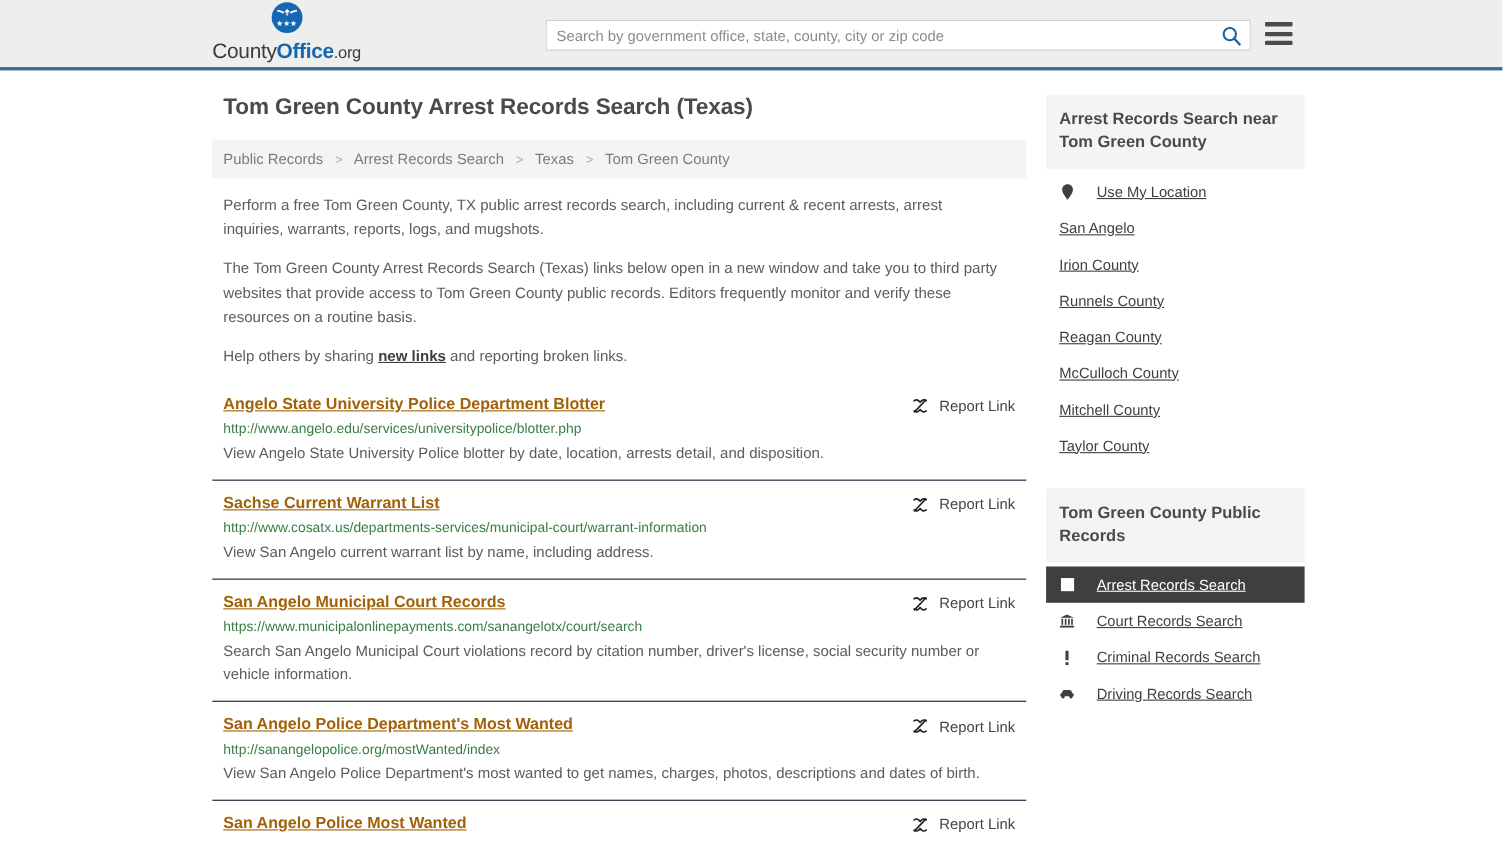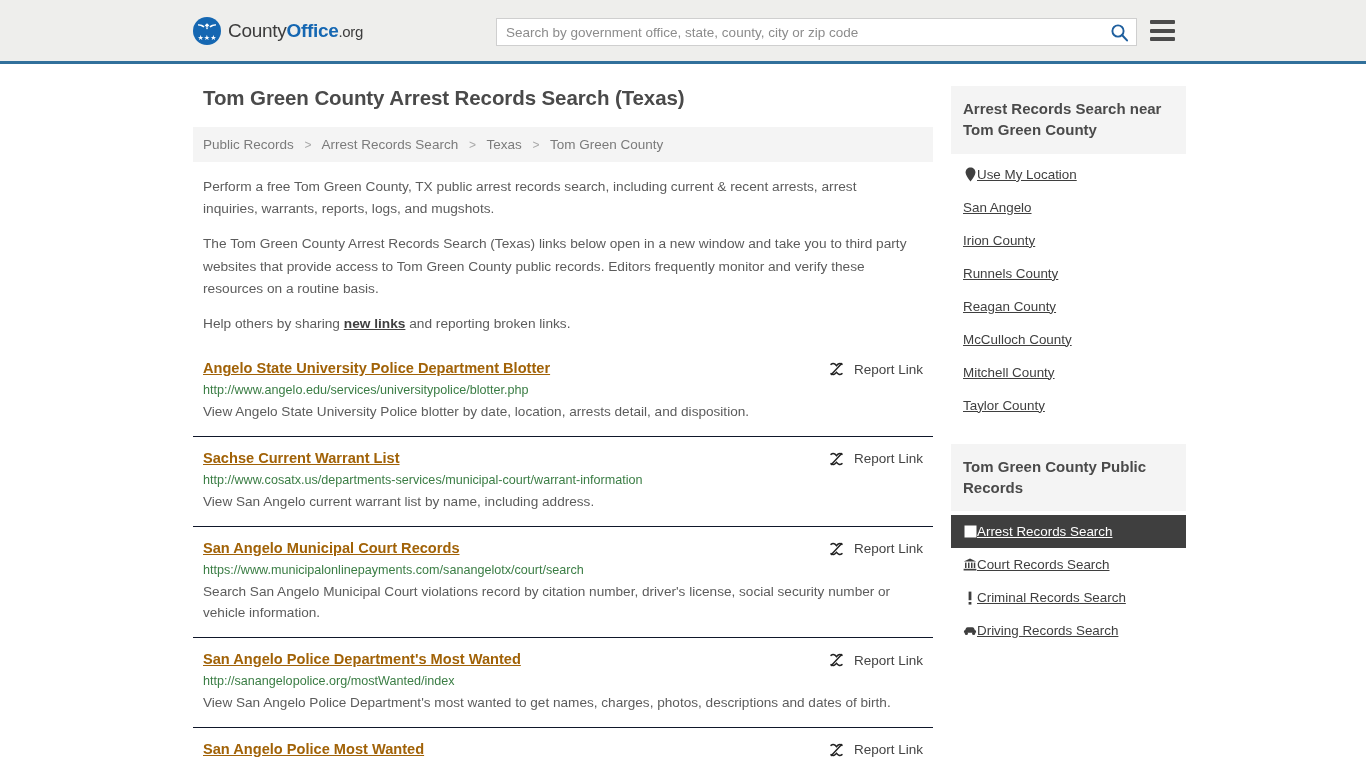--- a/index.html
+++ b/index.html
@@ -19,20 +19,21 @@
     border-bottom: 3px solid #31709b;
     display: flex;
     align-items: center;
     position: relative;
   }
   .logo-wrap {
     display: flex;
     align-items: center;
     margin-left: 193px;
     gap: 7px;
+    flex-direction: column;
   }
   .logo-mark {
     width: 28px; height: 28px;
     border-radius: 50%;
     background: #1567b2;
     position: relative;
     flex: 0 0 auto;
     overflow: hidden;
   }
   .logo-mark .eagle {
@@ -201,21 +202,21 @@
     padding: 12px 12px 13px 12px;
     font-size: 15px;
     font-weight: bold;
     color: #4a4a4a;
     line-height: 1.42;
   }
   .side-list { padding-top: 4px; }
   .side-item {
     display: flex;
     align-items: center;
-    gap: 0;
+    gap: 20px;
     padding: 9px 12px;
     font-size: 13.4px;
     cursor: pointer;
   }
   .side-item .s-label {
     color: #3f3f3f;
     text-decoration: underline;
   }
   .side-item.active {
     background: #3f3f3f;

